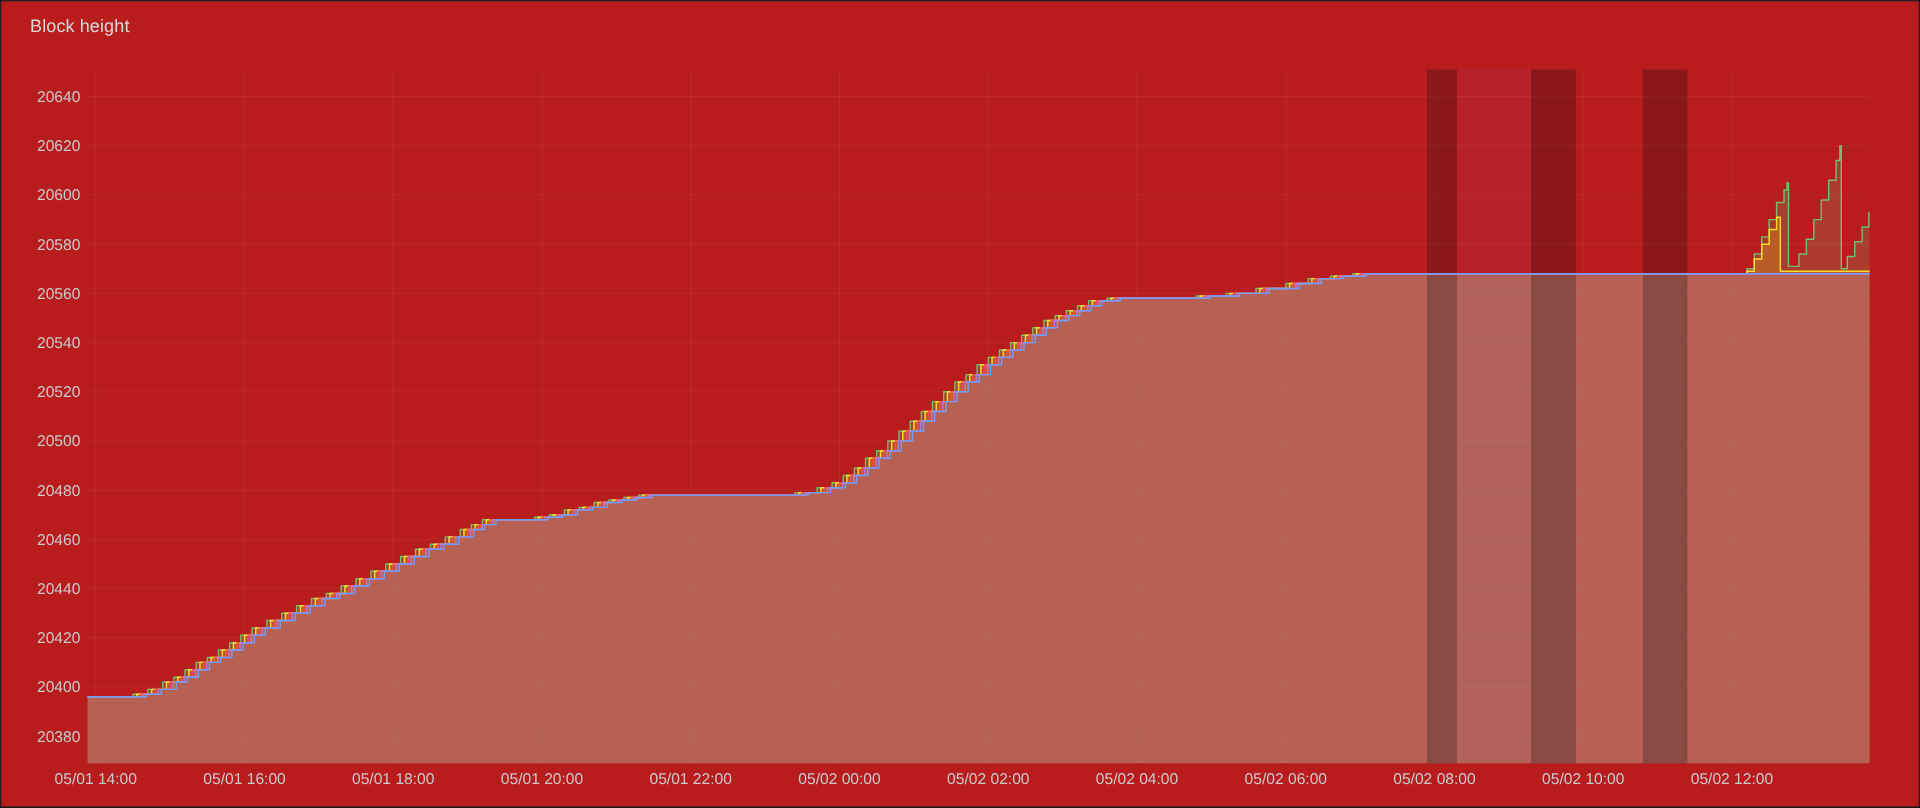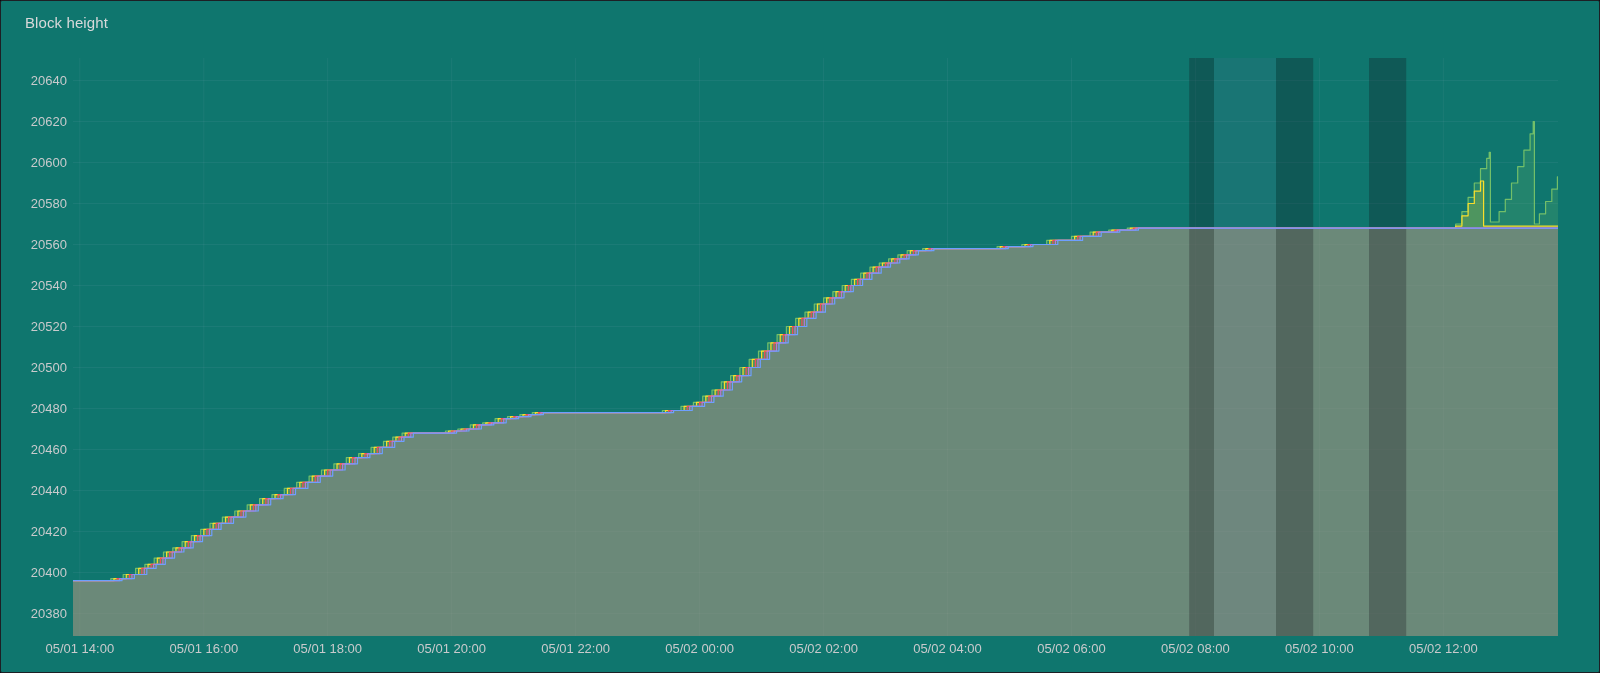--- a/index.html
+++ b/index.html
@@ -1,18 +1,18 @@
 <!DOCTYPE html>
 <html><head>
 <meta charset="utf-8">
 <style>
   * { margin:0; padding:0; box-sizing:border-box; }
   html,body { width:1600px; height:673px; background:#0a0b0d; overflow:hidden;
               font-family:"Liberation Sans", sans-serif; }
-  .panel { position:absolute; inset:0; background:#0f766e;
+  .panel { position:absolute; inset:0; background:#b91c1c;
            border:1px solid #1d1f24; border-radius:2px; }
   .panel-header { position:absolute; top:0; left:0; right:0; height:42px;
                   display:flex; align-items:center; padding-left:24px; }
   .panel-title { color:#d8d9da; font-size:15px; font-weight:500; letter-spacing:.1px; }
   .chart { position:absolute; inset:0; }
   svg { display:block; }
   .tick-label { fill:#c9cacc; font-size:13px; font-family:"Liberation Sans", sans-serif; }
 </style>
 </head>
 <body>

